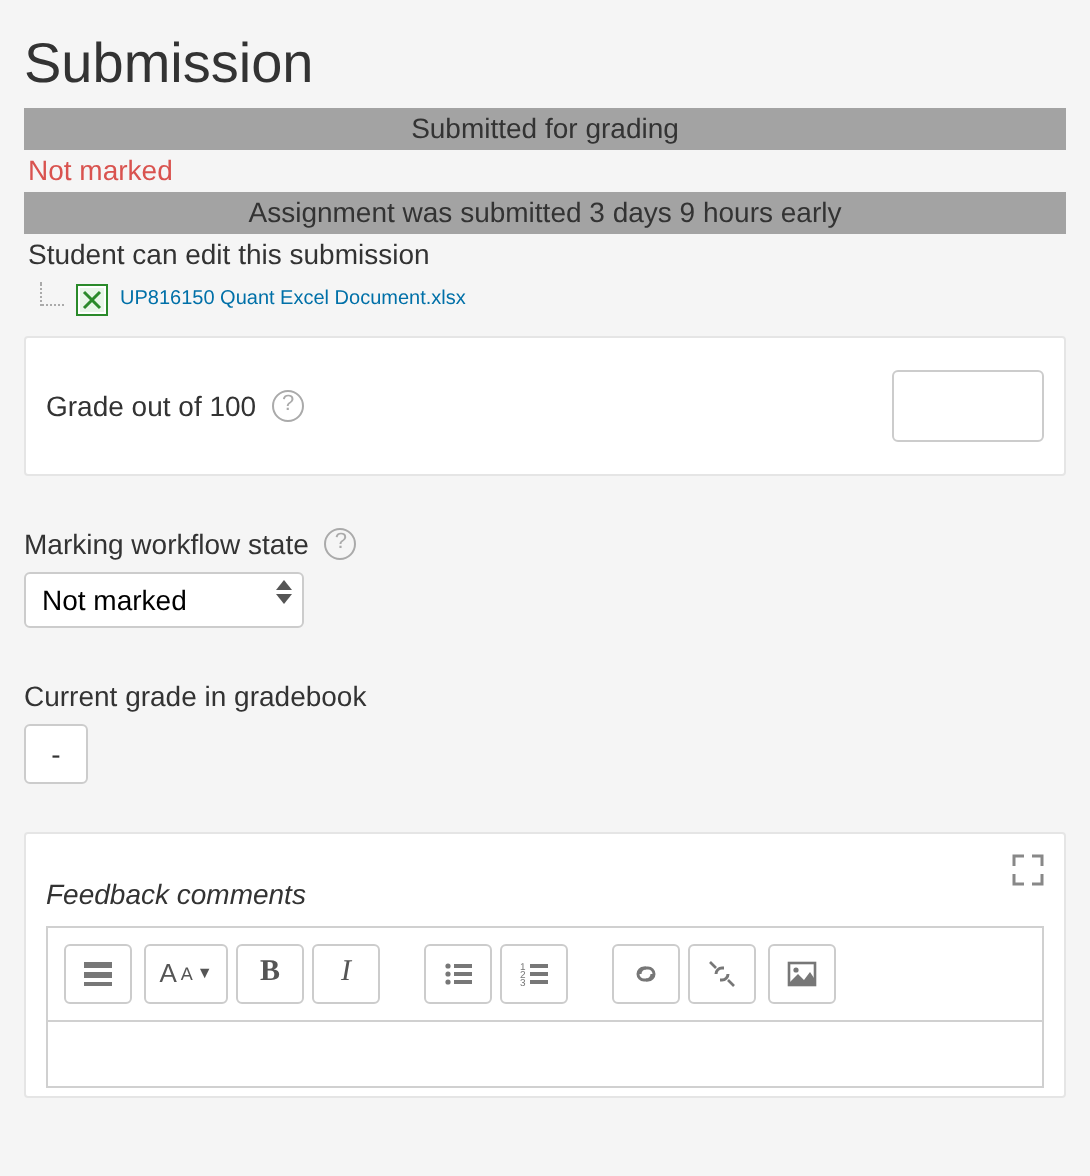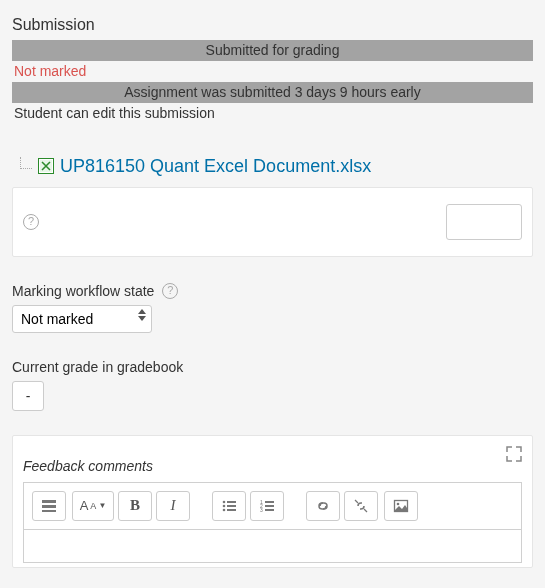--- a/index.html
+++ b/index.html
@@ -7,34 +7,34 @@
     margin: 0;
     padding: 0;
     font-family: "Helvetica Neue", Helvetica, Arial, sans-serif;
     font-size: 14px;
     color: #333;
     background: #f5f5f5;
     width: 545px;
   }
   .page { padding: 8px 12px 0 12px; }
   h3.section {
-    font-size: 16px;
+    font-size: 28px;
     font-weight: 500;
     color: #333;
     margin: 8px 0 6px 0;
   }
   h3.section.grade { margin-top: 22px; }
   .status-row {
     padding: 1px 2px;
     font-size: 14px;
     line-height: 1.35;
   }
   .bg-green { background: #a3a3a3; text-align: center; }
   .clr-red { color: #d9534f; }
-  .file-area { padding: 2px 0 0 0; font-size: 18px; margin-top: 28px; }
+  .file-area { padding: 2px 0 0 0; font-size: 10px; }
   .tree-row { display: flex; align-items: center; gap: 6px; padding: 2px 0 2px 8px; }
   .tree-branch {
     width: 12px; height: 12px;
     border-left: 1px dotted #aaa;
     border-bottom: 1px dotted #aaa;
     position: relative; top: -3px;
     flex: 0 0 auto;
   }
   .file-icon { width:16px; height:16px; flex:0 0 auto; }
   .file-link { color: #0070a8; text-decoration: none; }
@@ -140,20 +140,21 @@
         <rect x="2" y="2" width="12" height="12" fill="#e8f6e8"></rect>
         <path d="M4 4 L8 8 L4 12 M12 4 L8 8 L12 12" stroke="#2a8a2a" stroke-width="1.5" fill="none"></path>
       </svg>
       <a href="#" class="file-link">UP816150 Quant Excel Document.xlsx</a>
     </div>
   </div>
 
 
   <div class="grade-box">
     <div class="label-row">
+      <span>Grade out of 100</span>
       <span class="help-icon">?</span>
     </div>
     <input type="text" class="grade-input" value="" style="">
   </div>
 
   <div class="form-group">
     <div class="form-label">
       <span>Marking workflow state</span>
       <span class="help-icon">?</span>
     </div>

